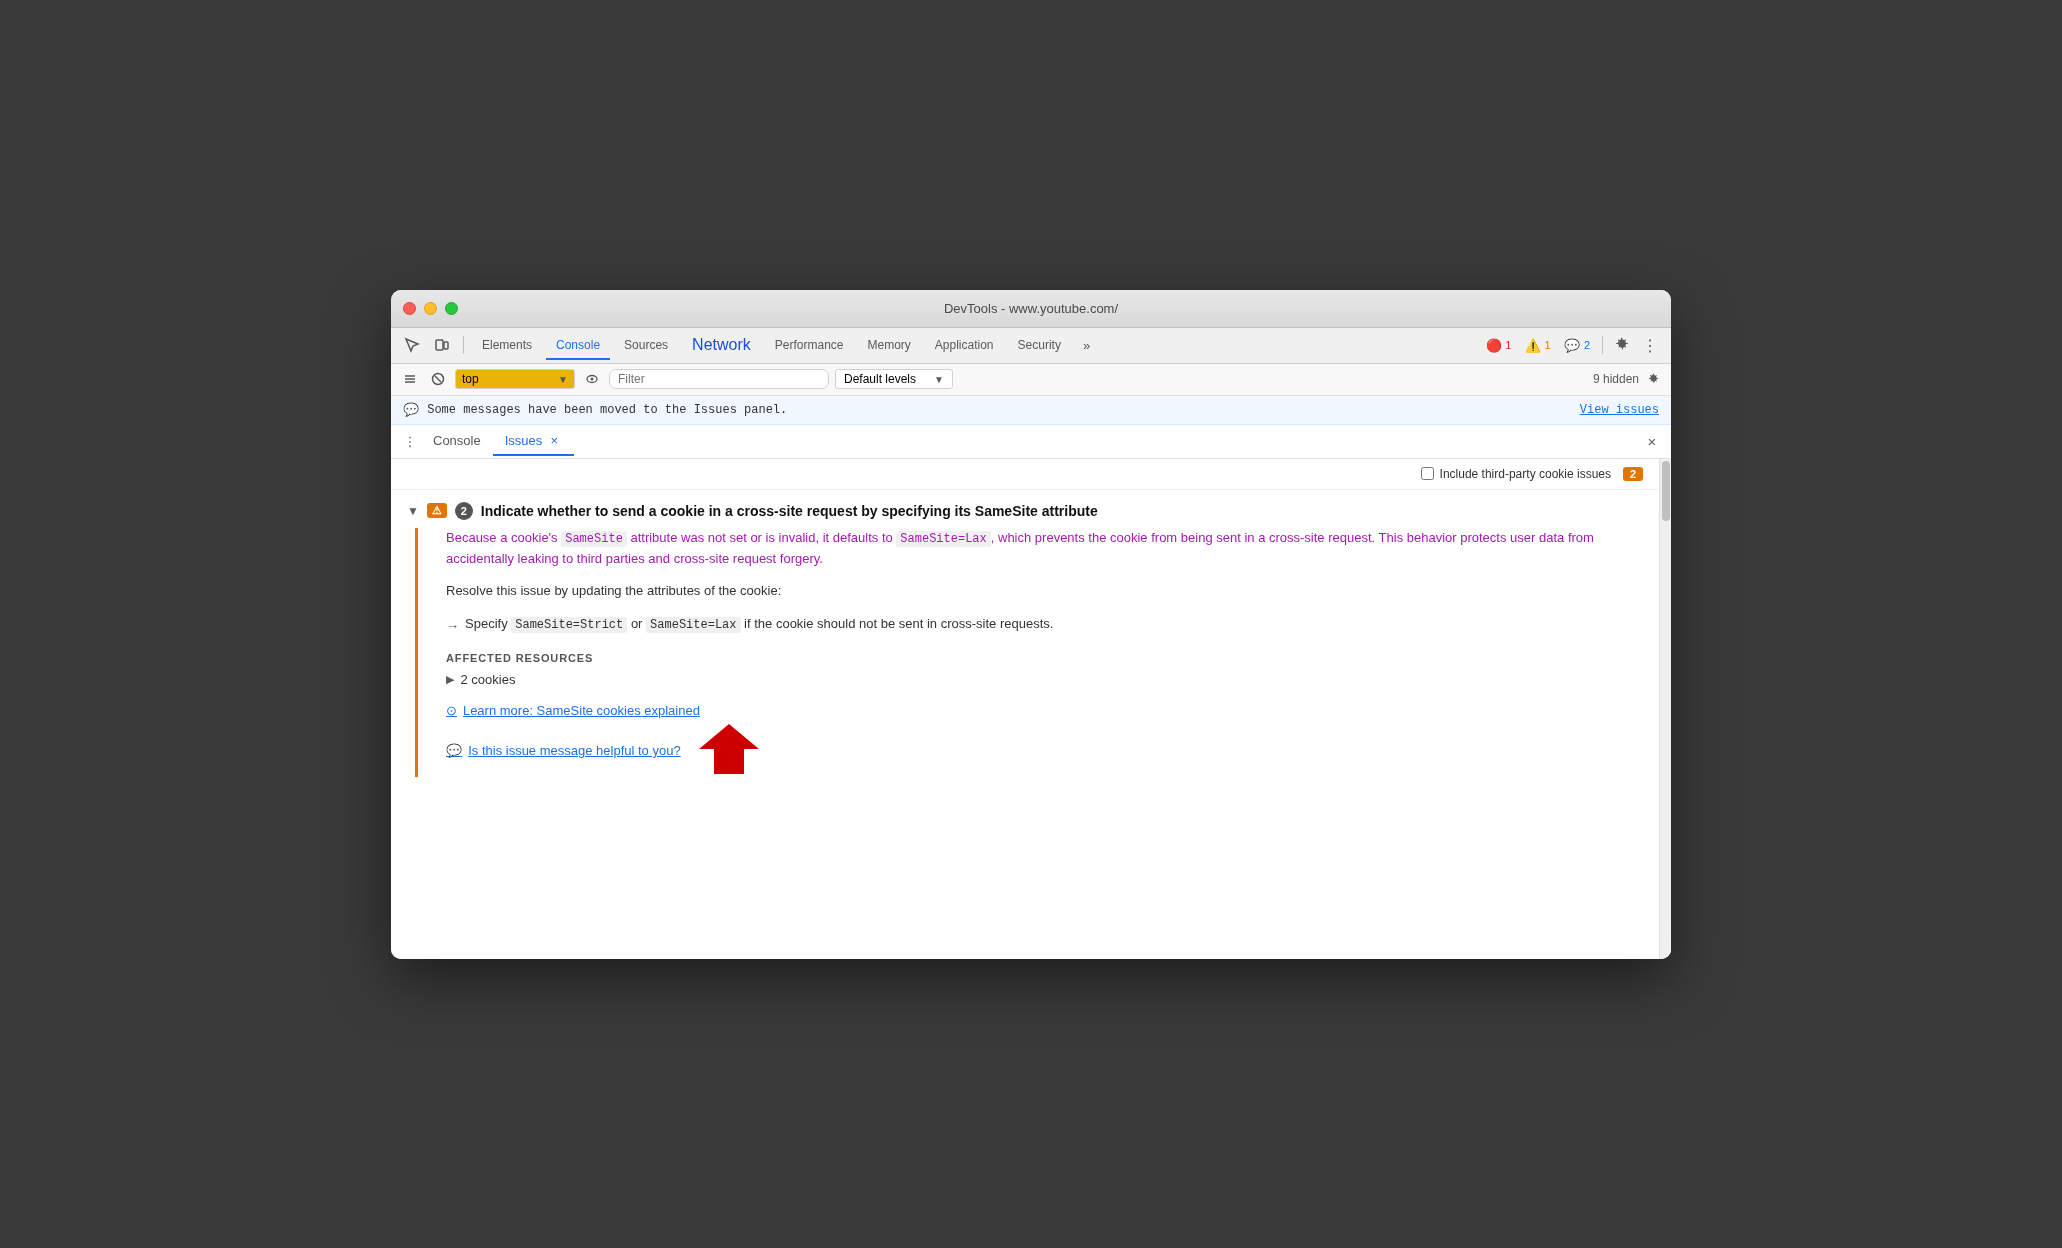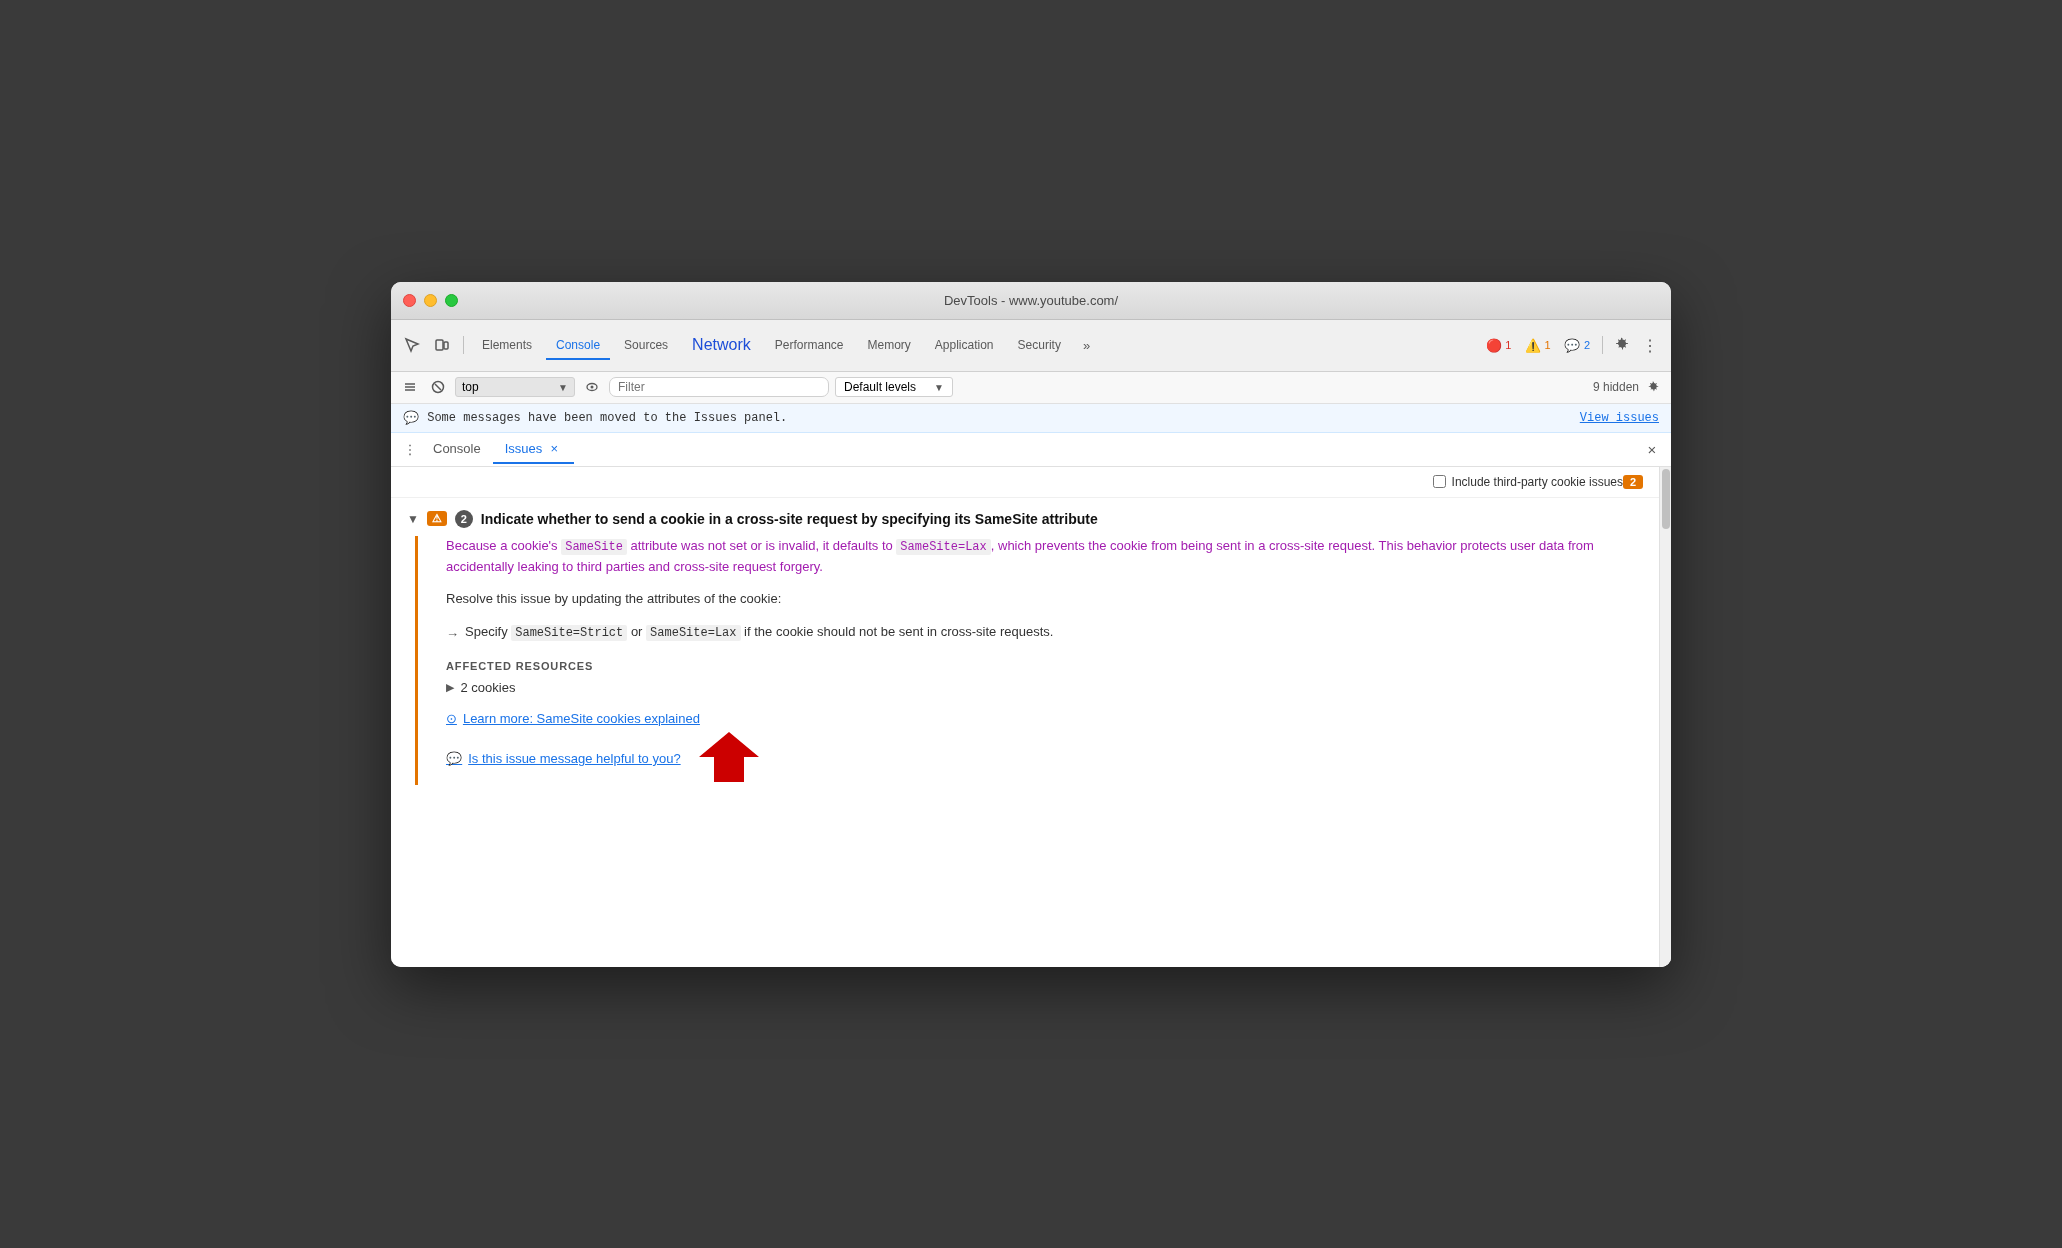--- a/index.html
+++ b/index.html
@@ -53,21 +53,21 @@
       color: #4a4a4a;
       font-weight: 500;
     }
 
     
     .toolbar {
       background: #f0f0f0;
       border-bottom: 1px solid #d0d0d0;
       display: flex;
       align-items: center;
-      height: 52px;
+      height: 36px;
       padding: 0 8px;
       gap: 4px;
     }
     .toolbar-icon {
       width: 26px;
       height: 26px;
       display: flex;
       align-items: center;
       justify-content: center;
       border-radius: 3px;
@@ -125,21 +125,21 @@
     }
 
     .context-select {
       display: flex;
       align-items: center;
       border: 1px solid #d0d0d0;
       border-radius: 3px;
       padding: 2px 6px;
       font-size: 12px;
       cursor: pointer;
-      background: #e5e5e5;
+      background: #eab308;
       gap: 4px;
       min-width: 120px;
     }
 
     .filter-input {
       flex: 1;
       border: 1px solid #d0d0d0;
       border-radius: 7px;
       padding: 2px 8px;
       font-size: 12px;
@@ -258,21 +258,21 @@
     }
 
     
     .third-party-row {
       display: flex;
       align-items: flex-start;
       justify-content: flex-end;
       padding: 8px 16px;
       background: white;
       border-bottom: 1px solid #f0f0f0;
-      gap: 0;
+      gap: 12px;
     }
     .third-party-row label {
       font-size: 12px;
       color: #333;
       display: flex;
       align-items: center;
       gap: 6px;
       cursor: pointer;
     }
     .warn-badge {

